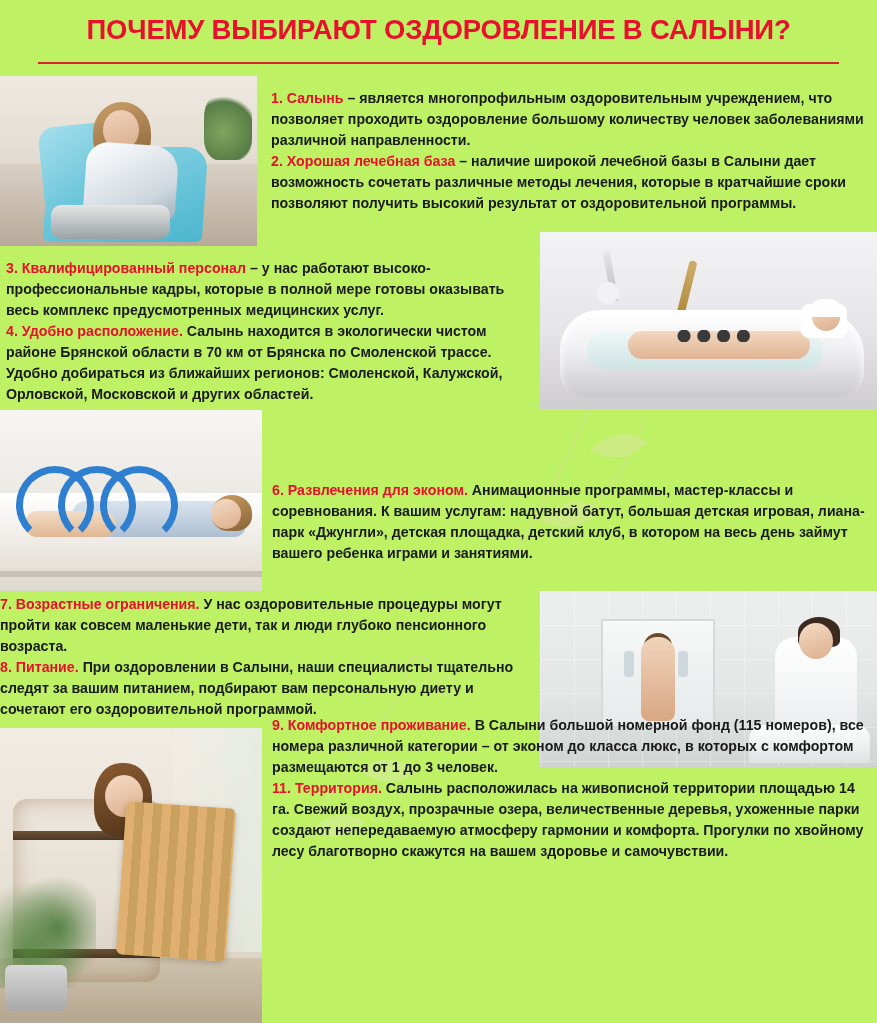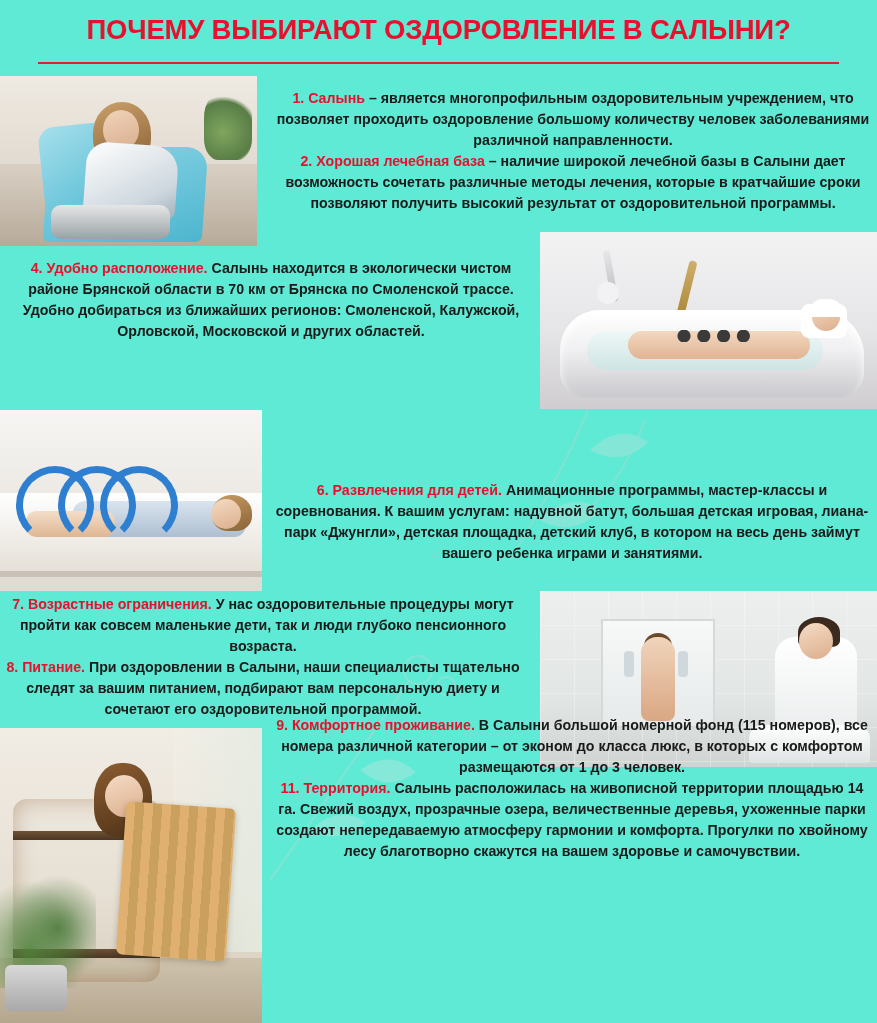--- a/index.html
+++ b/index.html
@@ -7,21 +7,21 @@
     margin: 0; padding: 0;
     width: 877px; height: 1023px;
     background: #ffffff;
     font-family: "Liberation Sans", sans-serif;
   }
   #page {
     position: relative;
     width: 877px;
     height: 1023px;
     overflow: hidden;
-    background: #5eead4;
+    background: #bef264;
   }
 
   
   .header {
     position: absolute;
     left: 0; top: 0;
     width: 877px;
     height: 68px;
     padding-top: 14px;
     text-align: center;
@@ -329,21 +329,20 @@
   }
 
   
   .text-block {
     position: absolute;
     color: #1a1a1a;
     font-size: 14.2px;
     line-height: 21px;
     font-family: "Liberation Sans", sans-serif;
     font-weight: 600;
-    text-align: center;
   }
   .text-block p { margin: 0; }
   .lead {
     color: #e8112d;
     font-weight: bold;
   }
 
   #text-1 { left: 271px; top: 88px;  width: 604px; }
   #text-2 { left: 6px;   top: 258px; width: 530px; }
   #text-3 { left: 272px; top: 480px; width: 600px; }
@@ -459,29 +458,33 @@
       <span class="lead">Салынь</span><span> – является многопрофильным оздоровительным учреждением, что позволяет проходить оздоровление большому количеству человек заболеваниями различной направленности.</span>
     </p>
     <p>
       <span class="lead">2.</span>
       <span class="lead">Хорошая лечебная база</span><span> – наличие широкой лечебной базы в Салыни дает возможность сочетать различные методы лечения, которые в кратчайшие сроки позволяют получить высокий результат от оздоровительной программы.</span>
     </p>
   </div>
 
   <div class="text-block" id="text-2">
     <p>
+      <span class="lead">3.</span>
+      <span class="lead">Квалифицированный персонал</span><span> – у нас работают высоко-профессиональные кадры, которые в полной мере готовы оказывать весь комплекс предусмотренных медицинских услуг.</span>
+    </p>
+    <p>
       <span class="lead">4.</span>
       <span class="lead">Удобно расположение.</span><span> Салынь находится в экологически чистом районе Брянской области в 70 км от Брянска по Смоленской трассе. Удобно добираться из ближайших регионов: Смоленской, Калужской, Орловской, Московской и других областей.</span>
     </p>
   </div>
 
   <div class="text-block" id="text-3">
     <p>
       <span class="lead">6.</span>
-      <span class="lead">Развлечения для детей.</span><span> Анимационные программы, мастер-классы и соревнования. К вашим услугам: надувной батут, большая детская игровая, лиана-парк «Джунгли», детская площадка, детский клуб, в котором на весь день займут вашего ребенка играми и занятиями.</span>
+      <span class="lead">Развлечения для эконом.</span><span> Анимационные программы, мастер-классы и соревнования. К вашим услугам: надувной батут, большая детская игровая, лиана-парк «Джунгли», детская площадка, детский клуб, в котором на весь день займут вашего ребенка играми и занятиями.</span>
     </p>
   </div>
 
   <div class="text-block" id="text-4">
     <p>
       <span class="lead">7.</span>
       <span class="lead">Возрастные ограничения.</span><span> У нас оздоровительные процедуры могут пройти как совсем маленькие дети, так и люди глубоко пенсионного возраста.</span>
     </p>
     <p>
       <span class="lead">8.</span>

